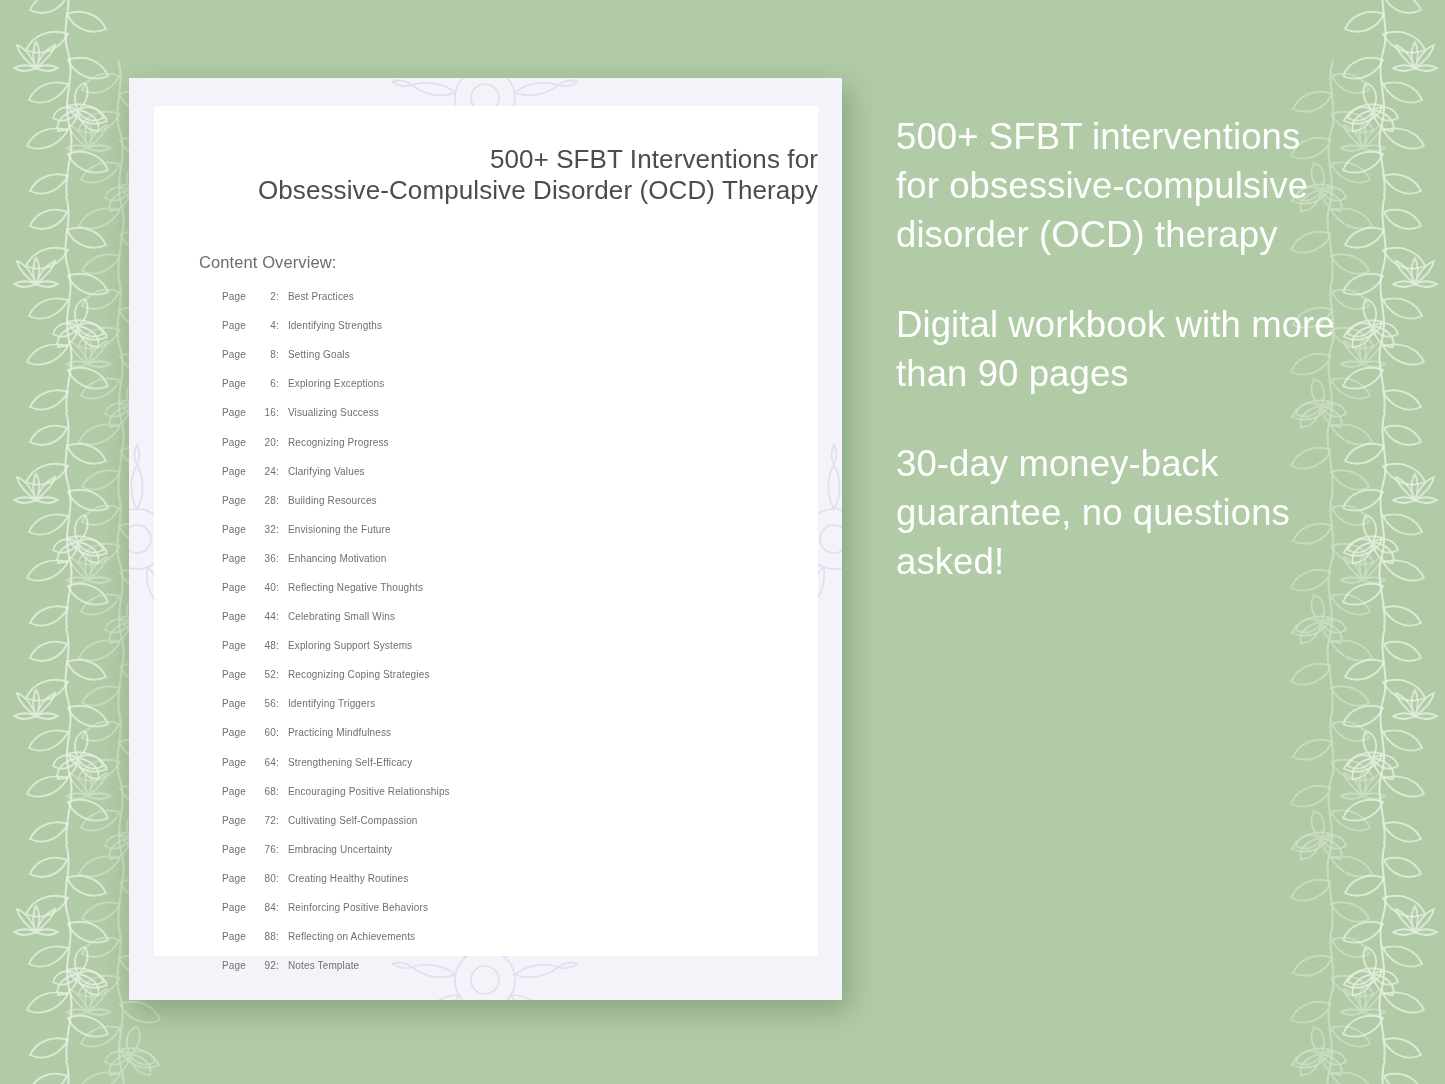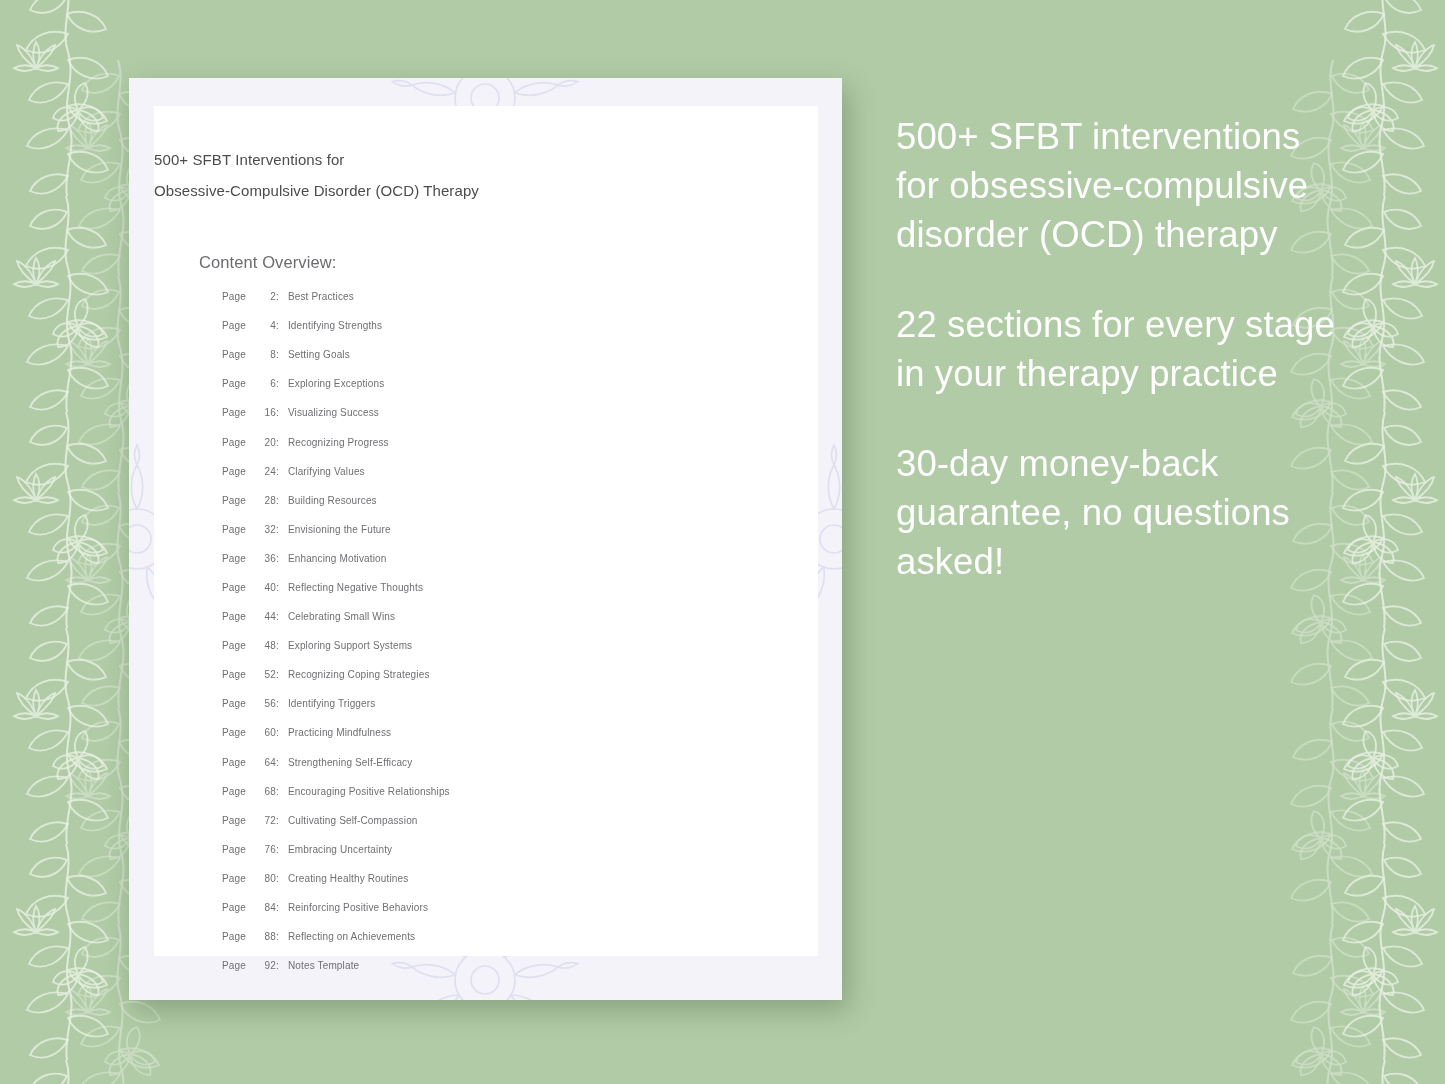--- a/index.html
+++ b/index.html
@@ -51,23 +51,23 @@
     background: #ffffff;
     z-index: 2;
   }
 
   
   #card-title {
     position: absolute;
     left: 0;
     top: 38px;
     width: 664px;
-    text-align: left;
+    text-align: right;
     color: #4c4c4f;
-    font-size: 15px;
+    font-size: 26px;
     line-height: 31px;
     font-weight: 400;
     letter-spacing: 0.1px;
     white-space: pre-line;
   }
 
   
   #content-overview-heading {
     position: absolute;
     left: 45px;
@@ -407,15 +407,15 @@
           <span class="toc-colon">:</span>
           <span class="toc-entry-title">Notes Template</span>
         </div>
       </div>
 
   </div>
 </div>
 
 <div id="marketing-column">
     <div class="marketing-block">500+ SFBT interventions for obsessive-compulsive disorder (OCD) therapy</div>
-    <div class="marketing-block">22 sections for every stage in your therapy practice</div>
+    <div class="marketing-block">Digital workbook with more than 90 pages</div>
     <div class="marketing-block">30-day money-back guarantee, no questions asked!</div>
   </div>
 
 </body></html>

